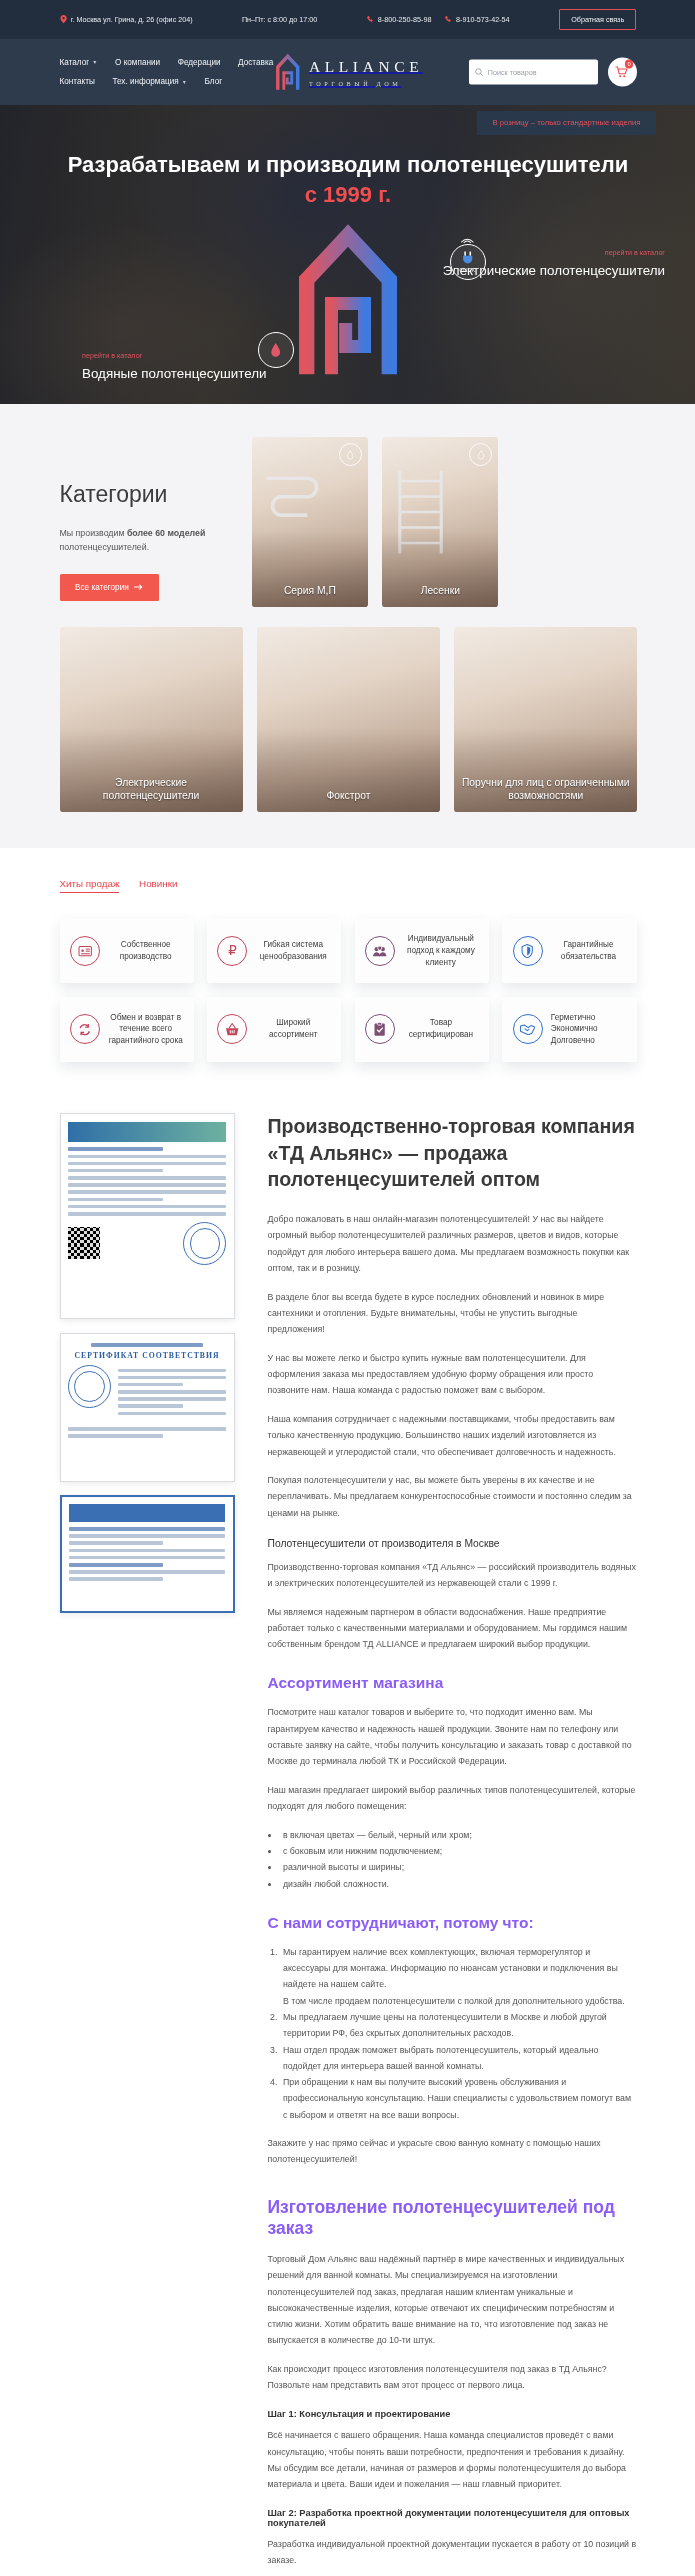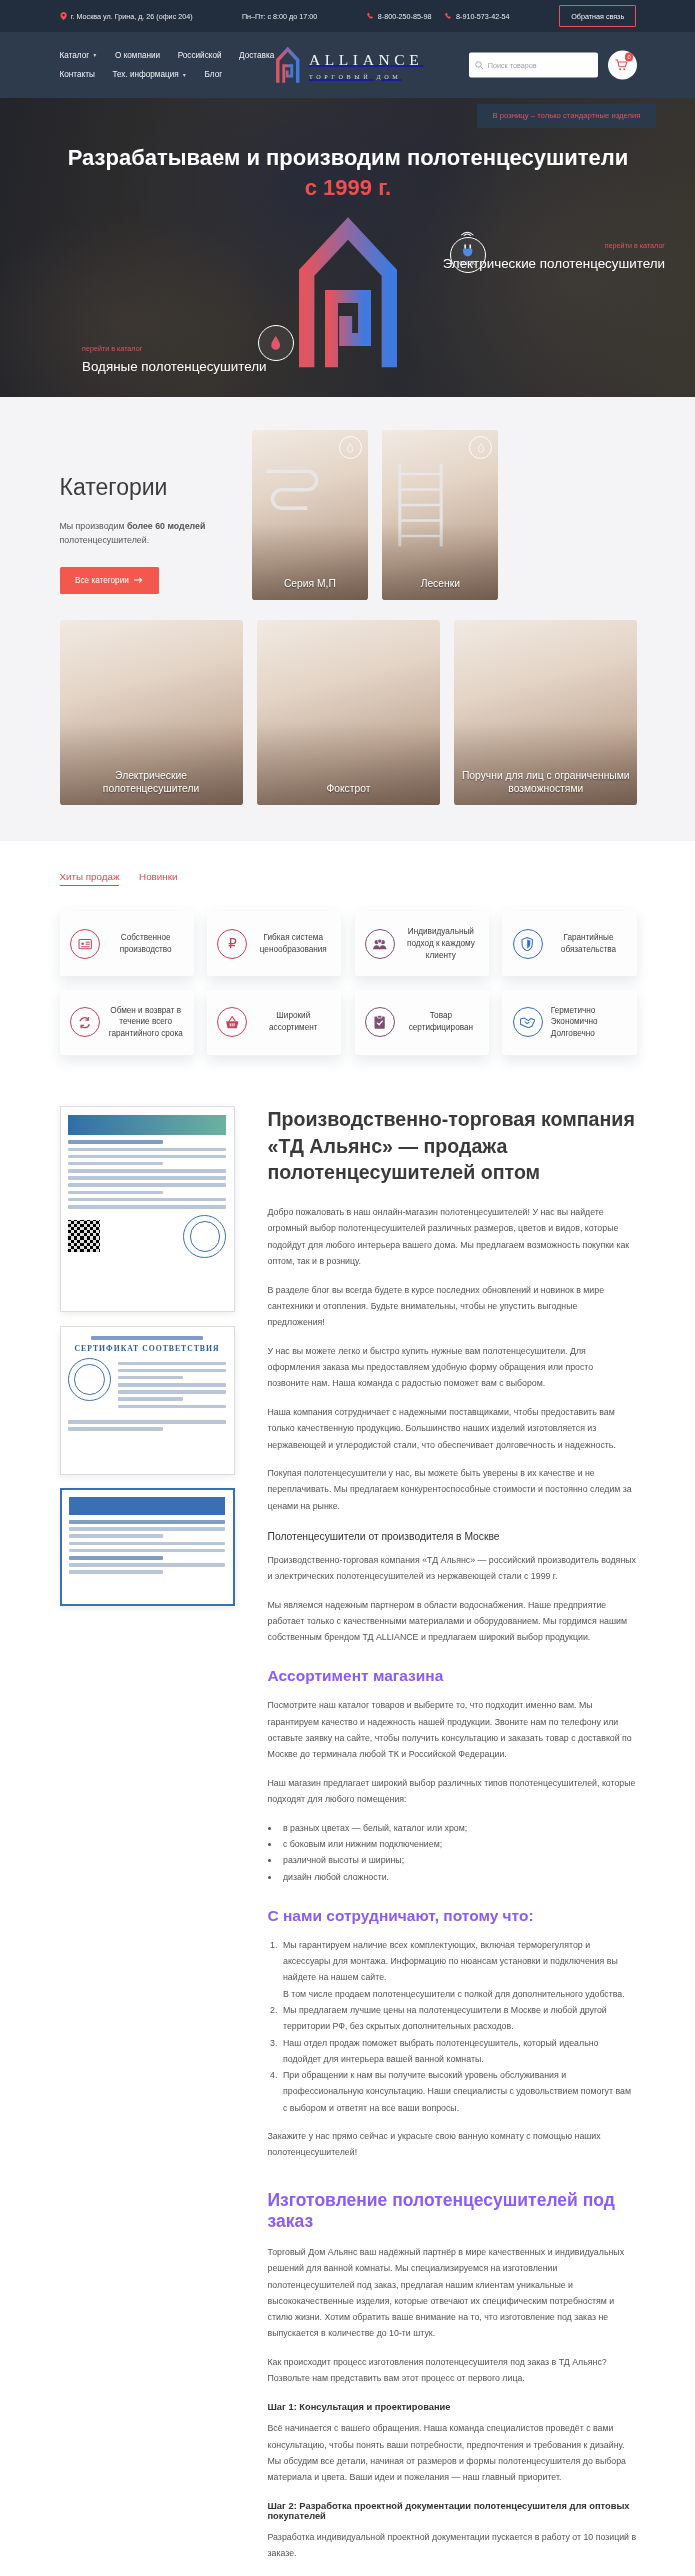--- a/index.html
+++ b/index.html
@@ -5,21 +5,21 @@
   * { box-sizing: border-box; margin: 0; padding: 0; }
   html,body { background:#fff; }
   body {
     width: 696px; margin: 0 auto;
     font-family: "Liberation Sans", "DejaVu Sans", sans-serif;
     color:#444;
   }
   .container { width: 577px; margin: 0 auto; position: relative; }
 
   
-  .topbar { background:#222e3d; height:32px; display:flex; align-items:center; }
+  .topbar { background:#222e3d; height:39px; display:flex; align-items:center; }
   .topbar .container { display:flex; align-items:center; justify-content:space-between; }
   .topbar-item { display:flex; align-items:center; gap:4.1px; color:#e9edf2; font-size:7.2px; }
   .phones { display:flex; gap:13.4px; }
   .ticon { width:7.2px; height:8.2px; flex:none; }
   .feedback-btn {
     border:0.5px solid #e85158; color:#f3f5f8; background:transparent;
     padding:5.2px 11.3px; font-size:7.2px; border-radius:1px; cursor:pointer;
   }
 
   
@@ -173,21 +173,21 @@
 
 <div class="navbar">
   <div class="container">
     <nav class="menu">
       <div class="menu-row">
         <a href="#">
             <span>Каталог</span>
             <span class="chev">▼</span>
           </a>
         <a href="#">О компании</a>
-        <a href="#">Российской</a>
+        <a href="#">Федерации</a>
         <a href="#">Доставка</a>
       </div>
       <div class="menu-row">
         <a href="#">Контакты</a>
         <a href="#">
             <span>Тех. информация</span>
             <span class="chev">▼</span>
           </a>
         <a href="#">Блог</a>
       </div>
@@ -494,21 +494,21 @@
       <p>У нас вы можете легко и быстро купить нужные вам полотенцесушители. Для оформления заказа мы предоставляем удобную форму обращения или просто позвоните нам. Наша команда с радостью поможет вам с выбором.</p>
       <p>Наша компания сотрудничает с надежными поставщиками, чтобы предоставить вам только качественную продукцию. Большинство наших изделий изготовляется из нержавеющей и углеродистой стали, что обеспечивает долговечность и надежность.</p>
       <p>Покупая полотенцесушители у нас, вы можете быть уверены в их качестве и не переплачивать. Мы предлагаем конкурентоспособные стоимости и постоянно следим за ценами на рынке.</p>
       <h3>Полотенцесушители от производителя в Москве</h3>
       <p>Производственно-торговая компания «ТД Альянс» — российский производитель водяных и электрических полотенцесушителей из нержавеющей стали с 1999 г.</p>
       <p>Мы являемся надежным партнером в области водоснабжения. Наше предприятие работает только с качественными материалами и оборудованием. Мы гордимся нашим собственным брендом ТД ALLIANCE и предлагаем широкий выбор продукции.</p>
       <h2>Ассортимент магазина</h2>
       <p>Посмотрите наш каталог товаров и выберите то, что подходит именно вам. Мы гарантируем качество и надежность нашей продукции. Звоните нам по телефону или оставьте заявку на сайте, чтобы получить консультацию и заказать товар с доставкой по Москве до терминала любой ТК и Российской Федерации.</p>
       <p>Наш магазин предлагает широкий выбор различных типов полотенцесушителей, которые подходят для любого помещения:</p>
       <ul>
-        <li>в разных цветах — белый, каталог или хром;</li>
+        <li>в включая цветах — белый, черный или хром;</li>
         <li>с боковым или нижним подключением;</li>
         <li>различной высоты и ширины;</li>
         <li>дизайн любой сложности.</li>
       </ul>
       <h2>С нами сотрудничают, потому что:</h2>
       <ol>
         <li>
           <span>Мы гарантируем наличие всех комплектующих, включая терморегулятор и аксессуары для монтажа. Информацию по нюансам установки и подключения вы найдете на нашем сайте.</span><br>
           <span>В том числе продаем полотенцесушители с полкой для дополнительного удобства.</span>
         </li>

